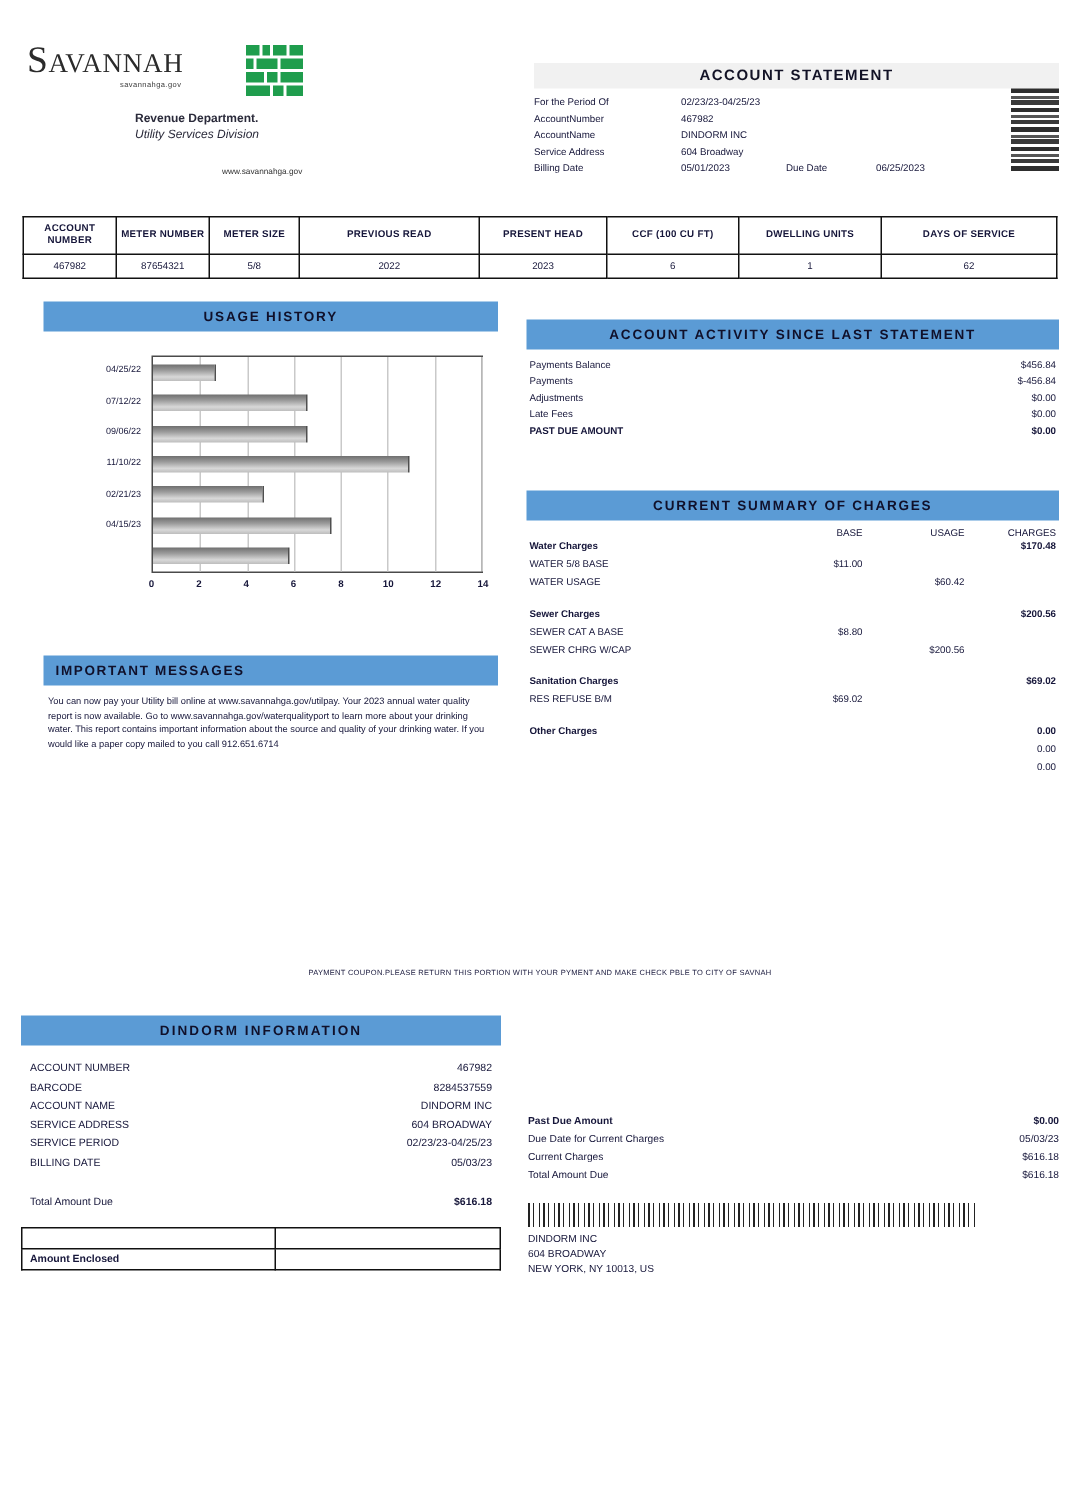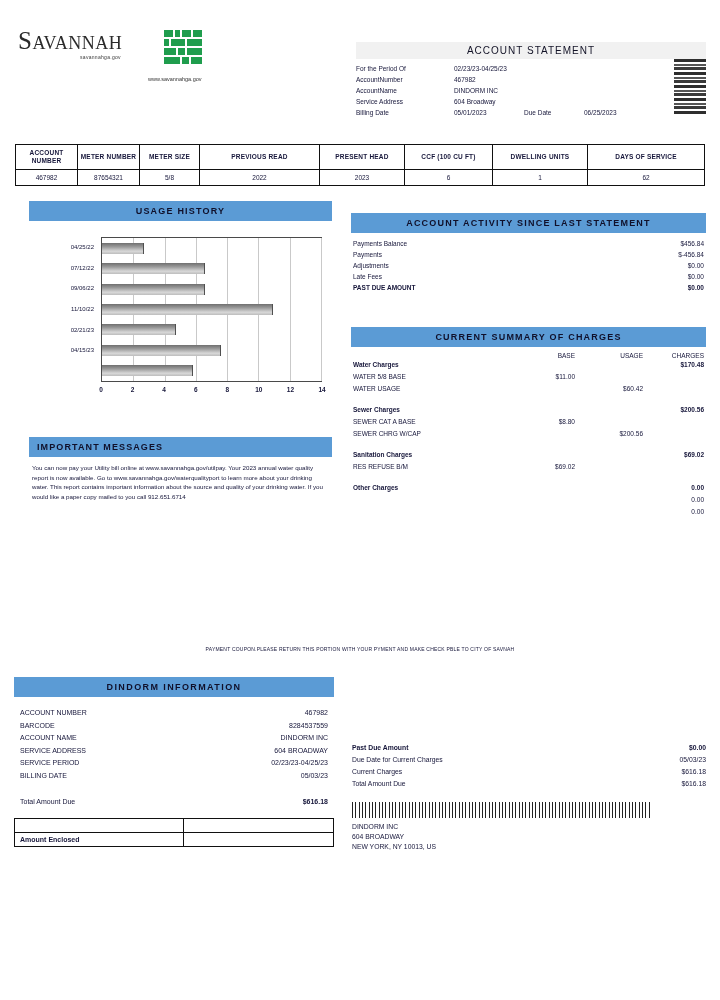--- a/index.html
+++ b/index.html
@@ -29,21 +29,21 @@
   }
   .dept {
     margin-top:14px; margin-left:72px;
     font-size:8px; color:#2a2a3a; line-height:1.35; font-weight:600;
   }
   .dept .l2 { font-style:italic; font-weight:400; }
   .site { margin-top:16px; margin-left:130px; font-size:5.5px; color:#333; }
 
   .stmt { position:absolute; left:356px; top:42px; width:350px; }
   .stmt-title {
-    background:#f1f1f1; text-align:center; font-size:10px; font-weight:400;
+    background:#f1f1f1; text-align:center; font-size:10px; font-weight:700;
     letter-spacing:1px; padding:3px 0 3px 0; color:#121226;
   }
   .stmt-rows { margin-top:4px; position:relative; }
   .stmt-row { display:flex; font-size:6.5px; line-height:11px; color:#16163a; }
   .stmt-row .k { width:98px; }
   .stmt-row .v { flex:1; }
   .stmt-row .v2 { width:60px; }
   .stmt-row .v3 { width:70px; }
   .barcode-v {
     position:absolute; right:0px; top:-4px; width:32px; height:56px;
@@ -172,20 +172,24 @@
         <i style="left:29px;top:0;width:9px;height:7px;"></i>
         <i style="left:0;top:9px;width:5px;height:7px;"></i>
         <i style="left:7px;top:9px;width:14px;height:7px;"></i>
         <i style="left:23px;top:9px;width:15px;height:7px;"></i>
         <i style="left:0;top:18px;width:12px;height:7px;"></i>
         <i style="left:14px;top:18px;width:7px;height:7px;"></i>
         <i style="left:23px;top:18px;width:15px;height:7px;"></i>
         <i style="left:0;top:27px;width:16px;height:7px;"></i>
         <i style="left:18px;top:27px;width:7px;height:7px;"></i>
         <i style="left:27px;top:27px;width:11px;height:7px;"></i>
+      </div>
+      <div class="dept">
+        <div>Revenue Department.</div>
+        <div class="l2">Utility Services Division</div>
       </div>
       <div class="site">www.savannahga.gov</div>
     </div>
 
     <div class="stmt">
       <div class="stmt-title">ACCOUNT STATEMENT</div>
       <div class="stmt-rows">
         <div class="stmt-row">
           <span class="k">For the Period Of</span>
           <span class="v">02/23/23-04/25/23</span>

